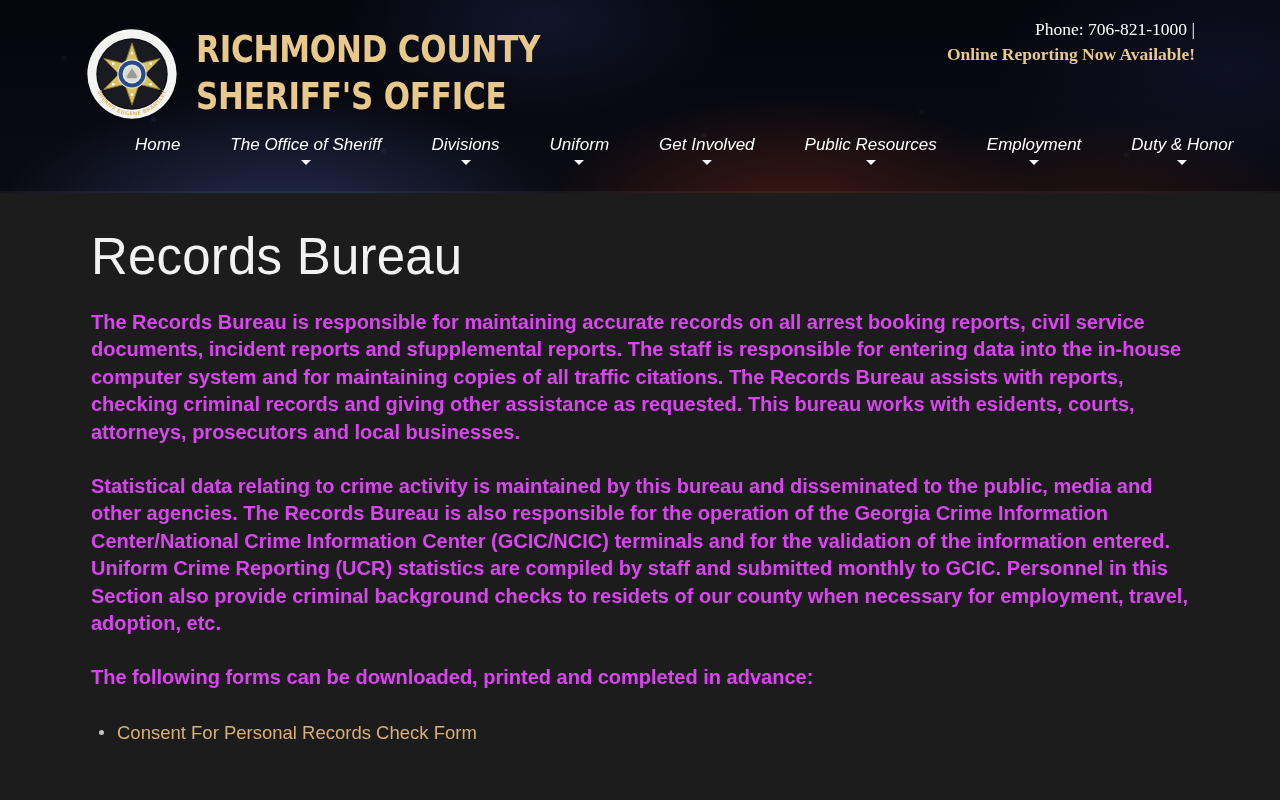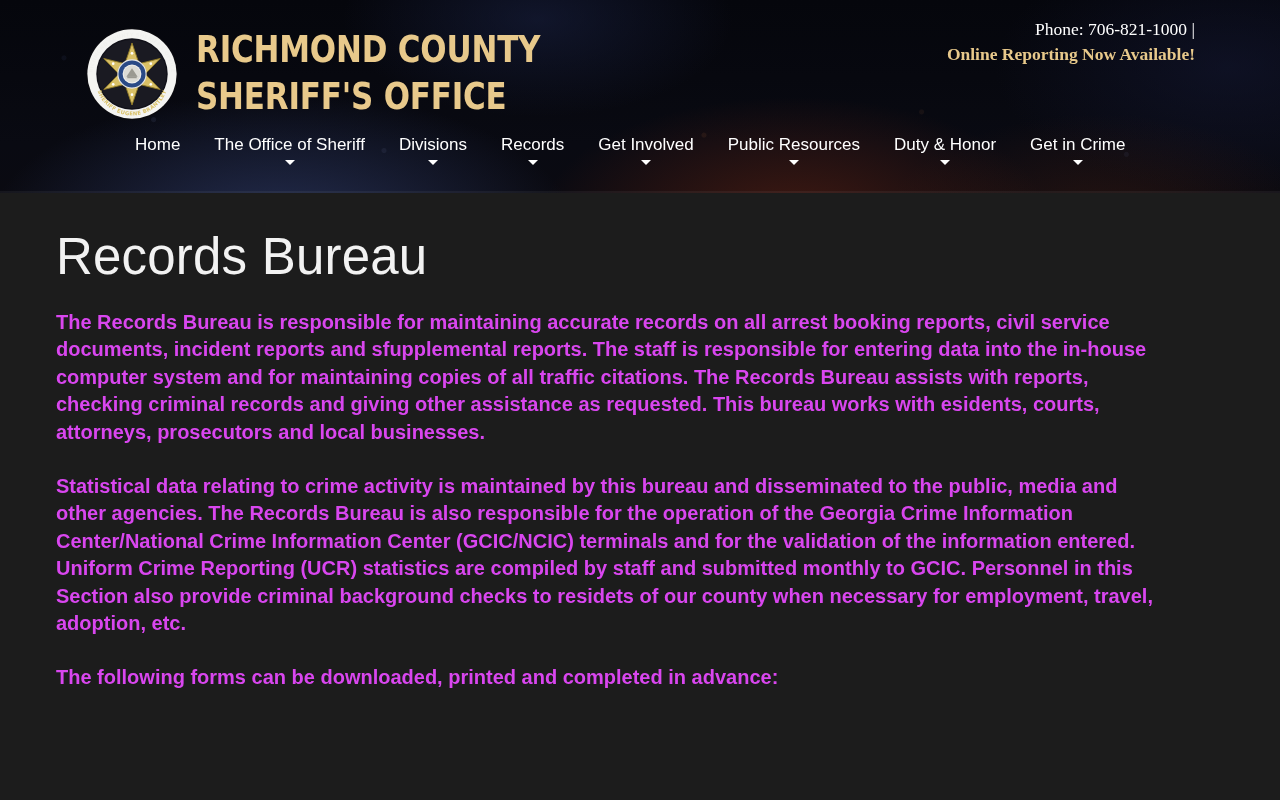--- a/index.html
+++ b/index.html
@@ -94,21 +94,22 @@
   }
 
   
   .main-nav {
     position: absolute;
     left: 0; right: 0; top: 134px;
     display: flex;
     justify-content: flex-start;
     align-items: flex-start;
     padding-left: 118px;
-    gap: 0;
+    gap: 16px;
+    font-style: italic;
   }
   .nav-item {
     position: relative;
     color: #ffffff;
     font-size: 17px;
     line-height: 22px;
     padding: 0 17px 12px 17px;
     white-space: nowrap;
     cursor: pointer;
   }
@@ -118,21 +119,21 @@
     transform: translateX(-50%);
     width: 0; height: 0;
     border-left: 5px solid transparent;
     border-right: 5px solid transparent;
     border-top: 5px solid #ffffff;
   }
 
   
   .main-content {
     width: 1280px;
-    padding: 0 56px;
+    padding: 0 91px;
     background: #1c1c1c;
   }
   .page-title {
     font-weight: 300;
     font-size: 51px;
     line-height: 60px;
     color: #f2f2f2;
     margin-top: 34px;
     margin-bottom: 22px;
     letter-spacing: 0.2px;
@@ -225,29 +226,33 @@
     </div>
     <div class="nav-item">
       <span>The Office of Sheriff</span>
       <span class="caret"></span>
     </div>
     <div class="nav-item">
       <span>Divisions</span>
       <span class="caret"></span>
     </div>
     <div class="nav-item">
-      <span>Records</span>
+      <span>Uniform</span>
       <span class="caret"></span>
     </div>
     <div class="nav-item">
       <span>Get Involved</span>
       <span class="caret"></span>
     </div>
     <div class="nav-item">
       <span>Public Resources</span>
+      <span class="caret"></span>
+    </div>
+    <div class="nav-item">
+      <span>Employment</span>
       <span class="caret"></span>
     </div>
     <div class="nav-item">
       <span>Duty &amp; Honor</span>
       <span class="caret"></span>
     </div>
     <div class="nav-item">
       <span>Get in Crime</span>
       <span class="caret"></span>
     </div>
@@ -256,13 +261,18 @@
   <div class="header-bottom-line"></div>
 </header>
 
 <main class="main-content">
   <h2 class="page-title">Records Bureau</h2>
 
   <p class="body-par">The Records Bureau is responsible for maintaining accurate records on all arrest booking reports, civil service documents, incident reports and sfupplemental reports. The staff is responsible for entering data into the in-house computer system and for maintaining copies of all traffic citations. The Records Bureau assists with reports, checking criminal records and giving other assistance as requested. This bureau works with esidents, courts, attorneys, prosecutors and local businesses.</p>
   <p class="body-par">Statistical data relating to crime activity is maintained by this bureau and disseminated to the public, media and other agencies. The Records Bureau is also responsible for the operation of the Georgia Crime Information Center/National Crime Information Center (GCIC/NCIC) terminals and for the validation of the information entered. Uniform Crime Reporting (UCR) statistics are compiled by staff and submitted monthly to GCIC. Personnel in this Section also provide criminal background checks to residets of our county when necessary for employment, travel, adoption, etc.</p>
   <p class="body-par">The following forms can be downloaded, printed and completed in advance:</p>
 
+  <ul class="forms-list">
+    <li>
+      <a class="form-link">Consent For Personal Records Check Form</a>
+    </li>
+  </ul>
 </main>
 
 </body></html>

